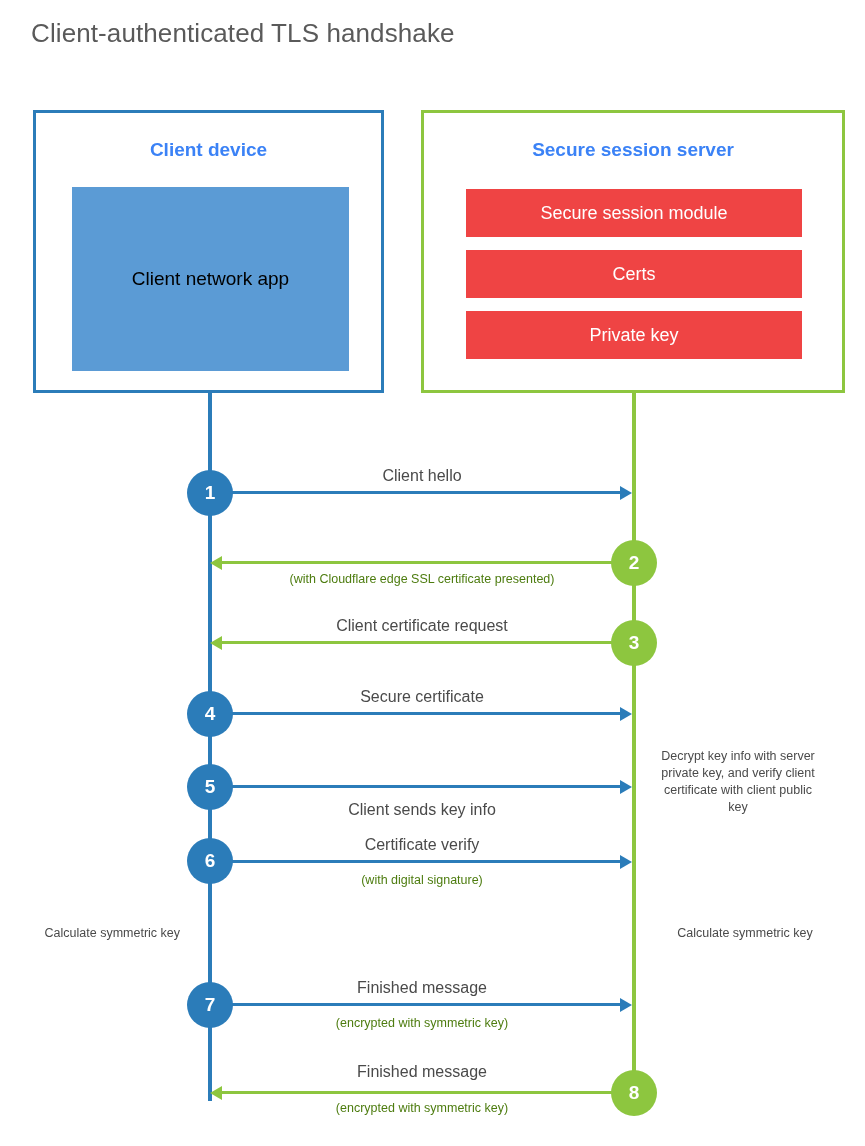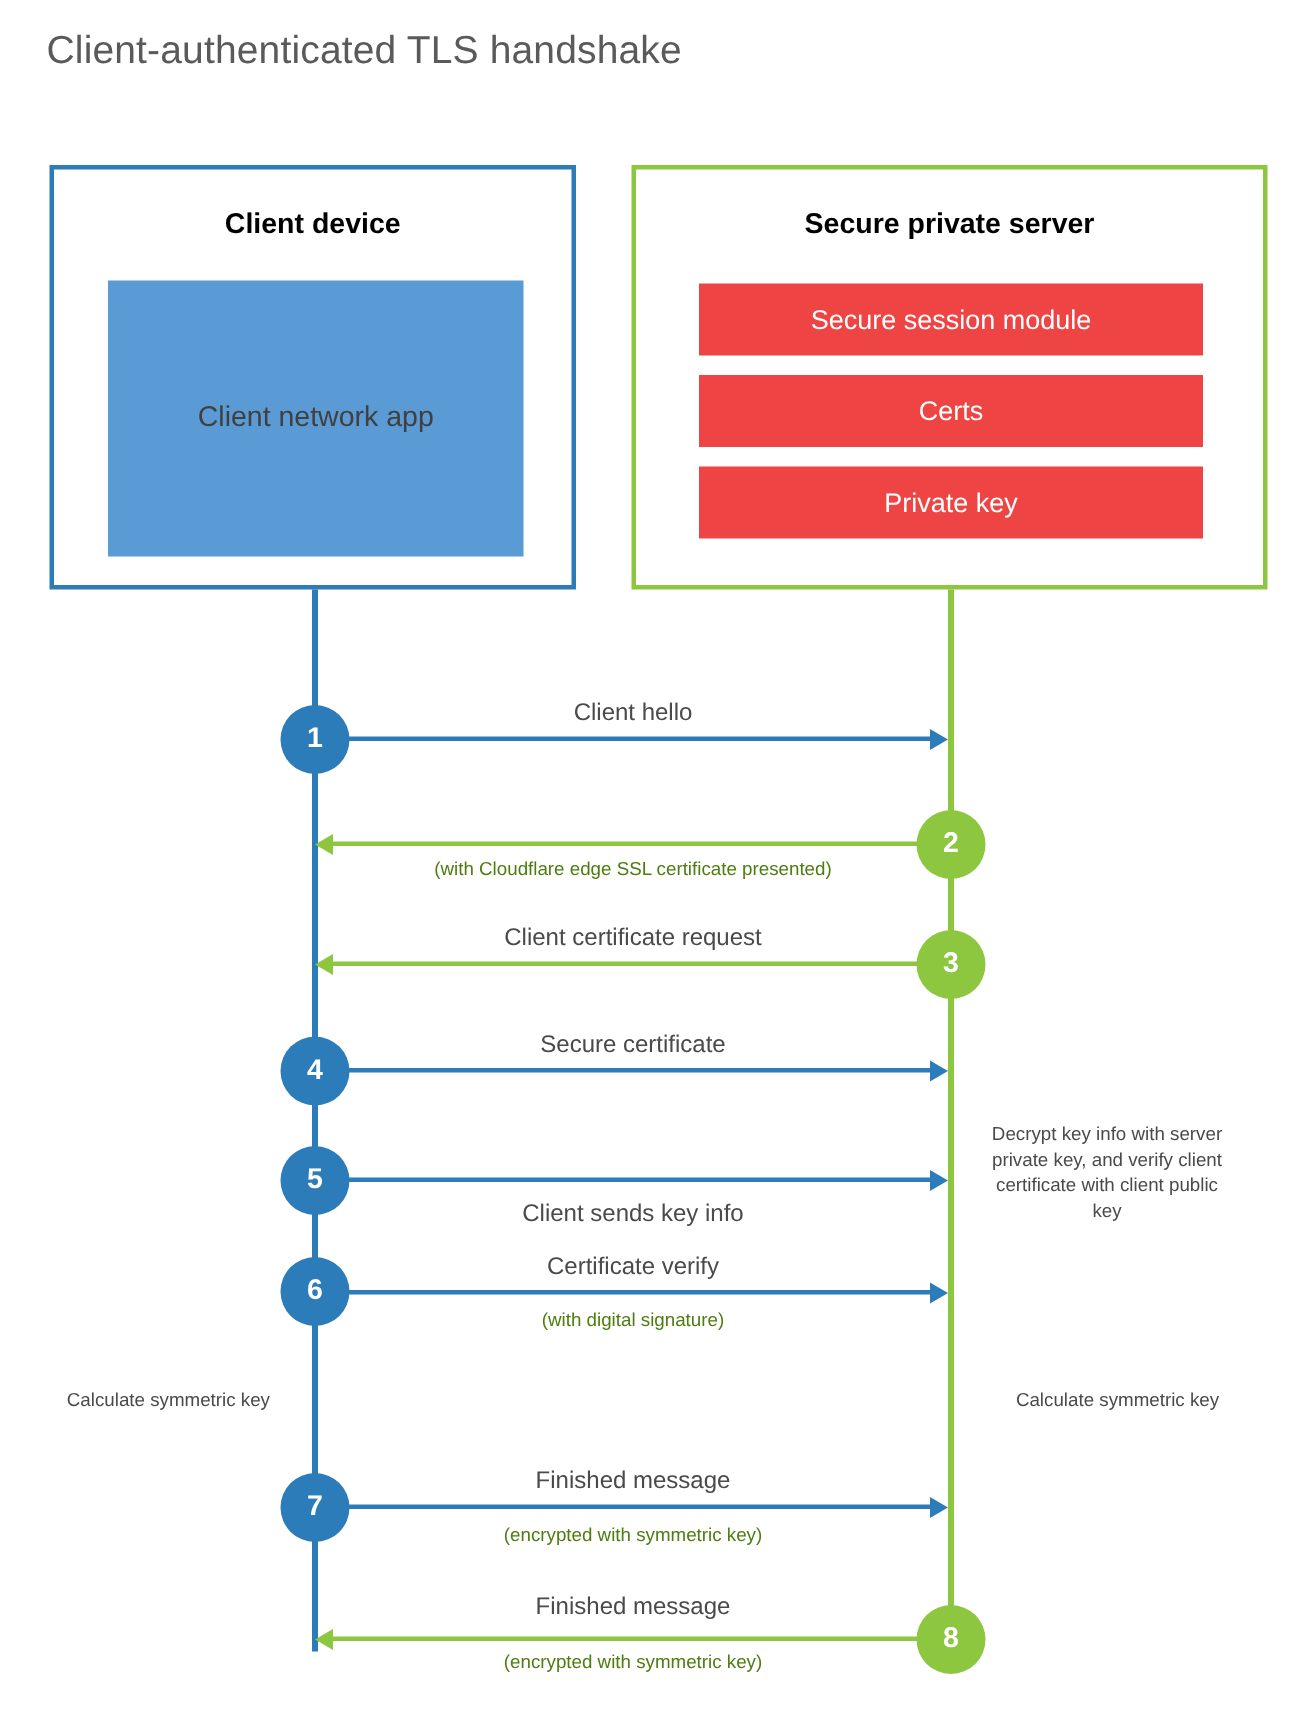--- a/index.html
+++ b/index.html
@@ -55,36 +55,36 @@
     border: 3px solid #8DC63F;
   }
   .entity-title {
     position: absolute;
     left: 0;
     right: 0;
     top: 26px;
     text-align: center;
     font-size: 19px;
     font-weight: bold;
-    color: #000000;
+    color: #3b82f6;
   }
 
   .client-app-box {
     position: absolute;
     left: 36px;
     top: 74px;
     width: 277px;
     height: 184px;
     background: #5B9BD5;
     display: flex;
     align-items: center;
     justify-content: center;
   }
   .client-app-label {
-    color: #404040;
+    color: #000000;
     font-size: 19px;
     font-weight: 300;
     text-align: center;
     line-height: 26px;
     width: 190px;
   }
 
   .server-bars {
     position: absolute;
     left: 42px;
@@ -189,21 +189,21 @@
   <div class="page-title">Client-authenticated TLS handshake</div>
 
   <div class="entity-box client">
     <div class="entity-title">Client device</div>
     <div class="client-app-box">
       <div class="client-app-label">Client network app</div>
     </div>
   </div>
 
   <div class="entity-box server">
-    <div class="entity-title">Secure private server</div>
+    <div class="entity-title">Secure session server</div>
     <div class="server-bars">
       <div class="server-bar">Secure session module</div>
       <div class="server-bar">Certs</div>
       <div class="server-bar">Private key</div>
     </div>
   </div>
 
   <div class="lifeline client-line"></div>
   <div class="lifeline server-line"></div>
 

